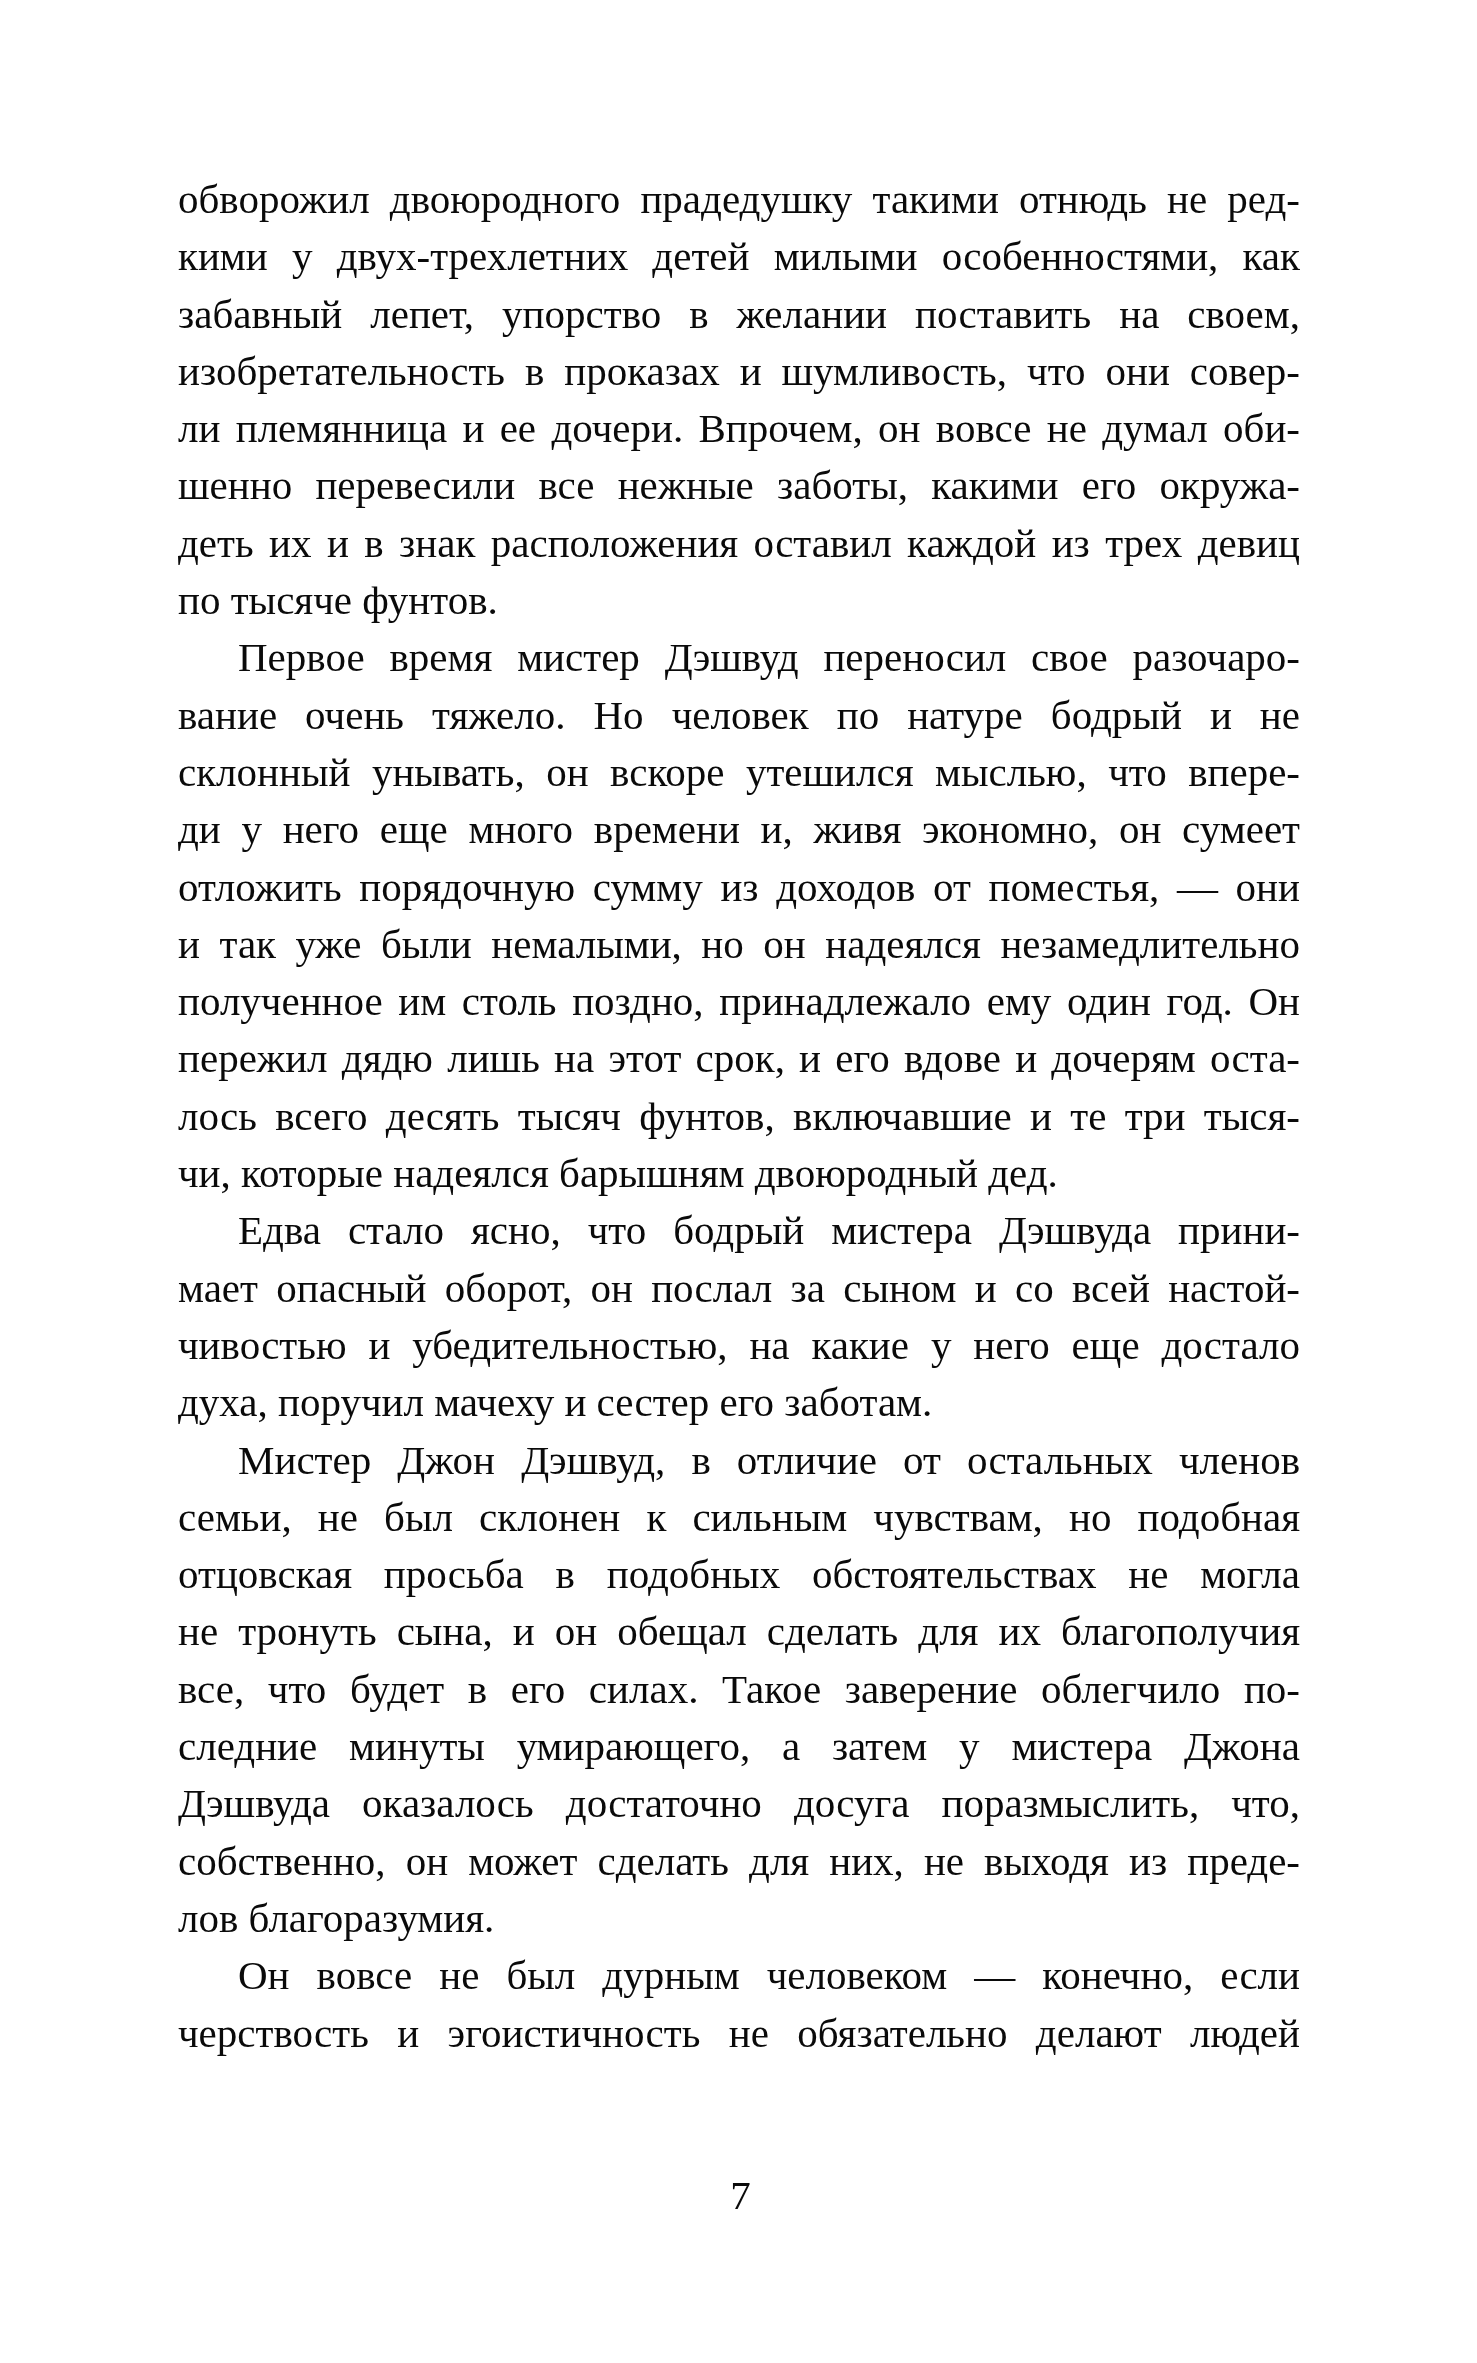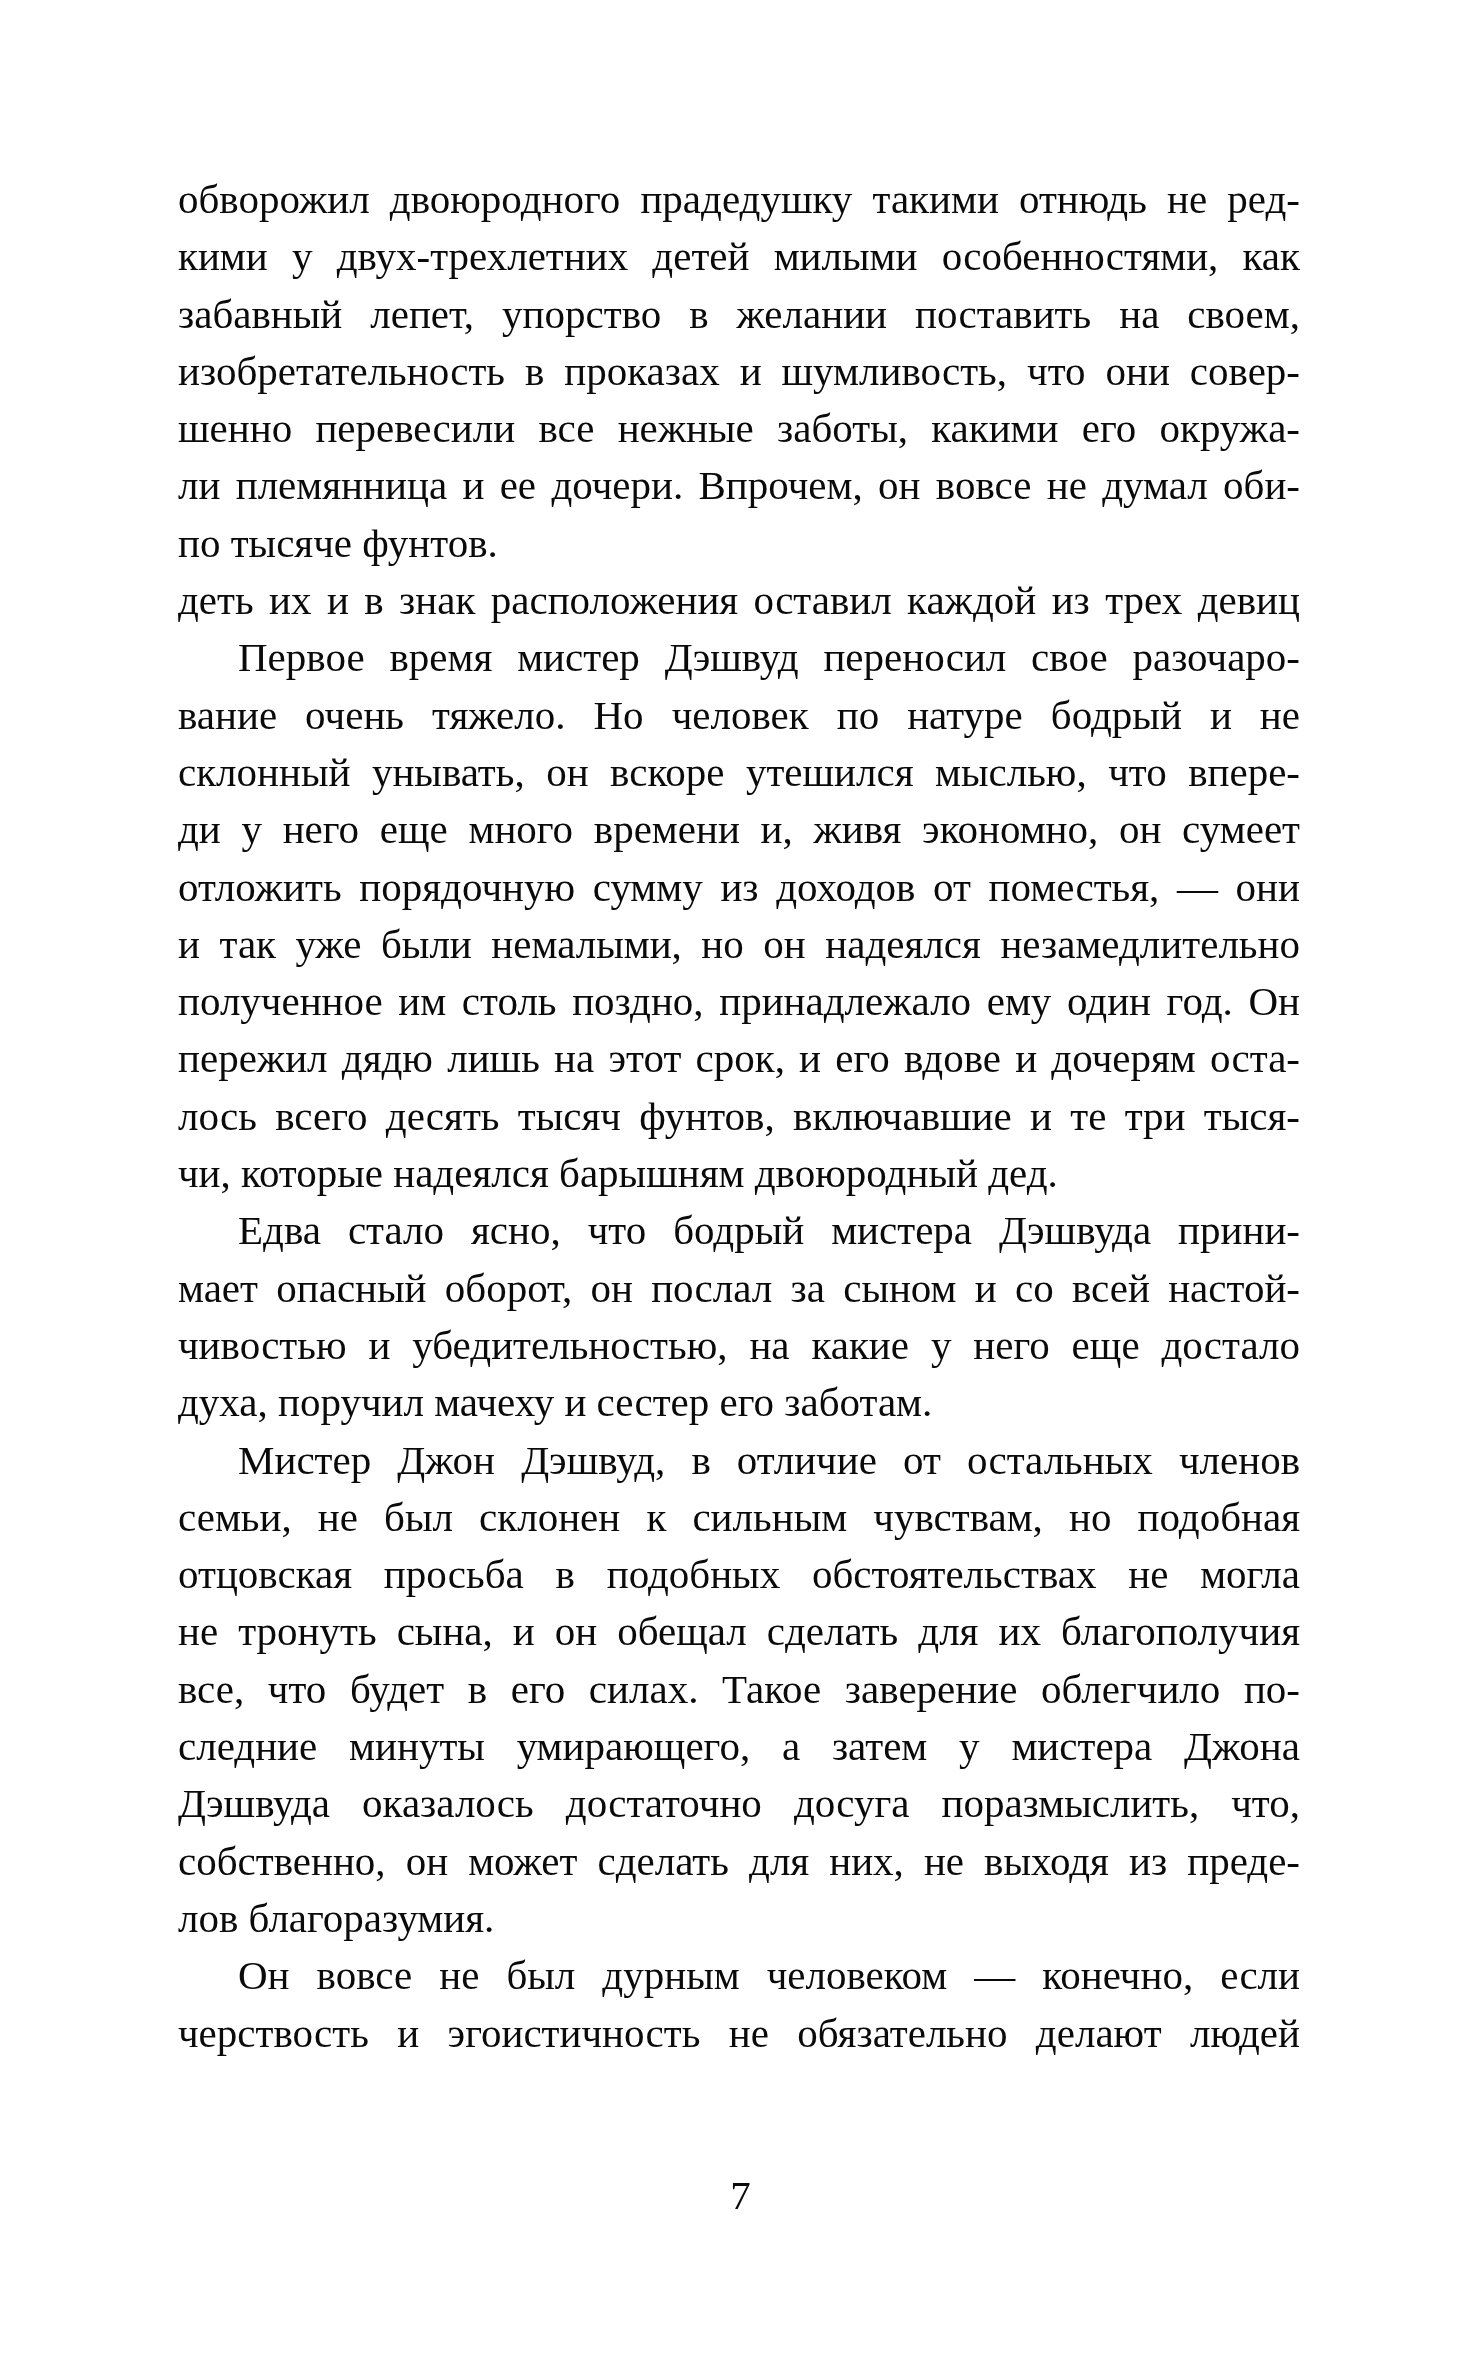--- a/index.html
+++ b/index.html
@@ -60,24 +60,24 @@
 <body>
 
 <div class="page">
   <div class="text-block">
 
     <div>
       <span class="line">обворожил двоюродного прадедушку такими отнюдь не ред-</span>
       <span class="line">кими у двух-трехлетних детей милыми особенностями, как</span>
       <span class="line">забавный лепет, упорство в желании поставить на своем,</span>
       <span class="line">изобретательность в проказах и шумливость, что они совер-</span>
+      <span class="line">ли племянница и ее дочери. Впрочем, он вовсе не думал оби-</span>
       <span class="line">шенно перевесили все нежные заботы, какими его окружа-</span>
-      <span class="line">ли племянница и ее дочери. Впрочем, он вовсе не думал оби-</span>
+      <span class="line">деть их и в знак расположения оставил каждой из трех девиц</span>
       <span class="line last">по тысяче фунтов.</span>
-      <span class="line">деть их и в знак расположения оставил каждой из трех девиц</span>
     </div>
 
     <div>
       <span class="line indent">Первое время мистер Дэшвуд переносил свое разочаро-</span>
       <span class="line">вание очень тяжело. Но человек по натуре бодрый и не</span>
       <span class="line">склонный унывать, он вскоре утешился мыслью, что впере-</span>
       <span class="line">ди у него еще много времени и, живя экономно, он сумеет</span>
       <span class="line">отложить порядочную сумму из доходов от поместья, — они</span>
       <span class="line">и так уже были немалыми, но он надеялся незамедлительно</span>
       <span class="line">полученное им столь поздно, принадлежало ему один год. Он</span>

